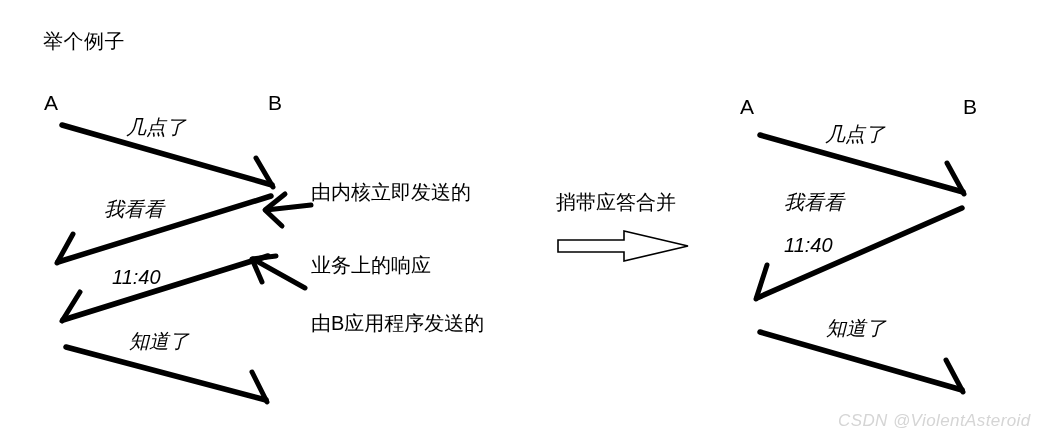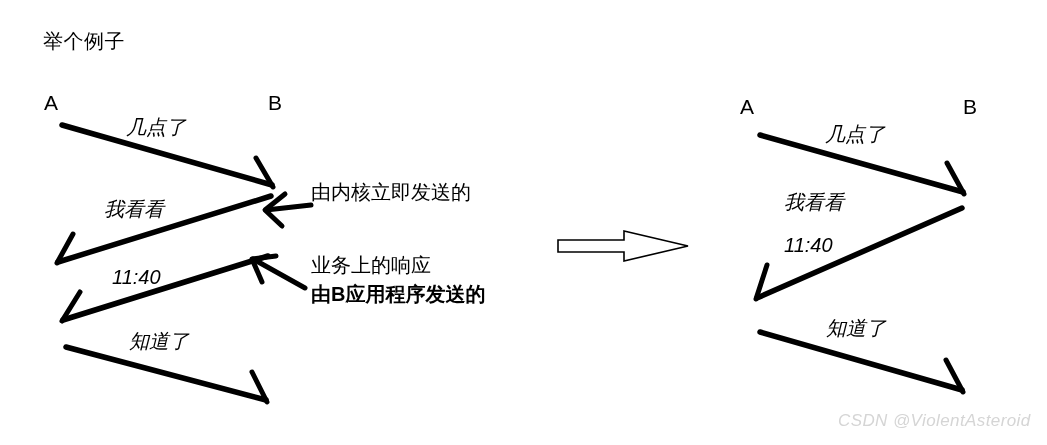--- a/index.html
+++ b/index.html
@@ -121,22 +121,23 @@
   <div class="txt endpoint-label" style="left:44px; top:92px;">A</div>
   <div class="txt endpoint-label" style="left:268px; top:92px;">B</div>
 
   <div class="txt msg-label" style="left:126px; top:117px;">几点了</div>
   <div class="txt msg-label" style="left:104px; top:199px;">我看看</div>
   <div class="txt msg-label" style="left:112px; top:267px;">11:40</div>
   <div class="txt msg-label" style="left:129px; top:331px;">知道了</div>
 
   <div class="txt annot-label" style="left:311px; top:182px;">由内核立即发送的</div>
   <div class="txt annot-label" style="left:311px; top:255px;">业务上的响应</div>
-  <div class="txt annot-label" style="left:311px; top:284px;font-weight:bold;">由B应用程序发送的</div>
+  <div class="txt annot-label" style="left:311px; top:313px;">由B应用程序发送的</div>
 
+  <div class="txt merge-label" style="left:556px; top:192px;">捎带应答合并</div>
 
   <div class="txt endpoint-label" style="left:740px; top:96px;">A</div>
   <div class="txt endpoint-label" style="left:963px; top:96px;">B</div>
 
   <div class="txt msg-label" style="left:825px; top:124px;">几点了</div>
   <div class="txt msg-label" style="left:784px; top:192px;">我看看</div>
   <div class="txt msg-label" style="left:784px; top:235px;">11:40</div>
   <div class="txt msg-label" style="left:826px; top:318px;">知道了</div>
 
   <div class="txt watermark" style="left:838px; top:412px;">CSDN @ViolentAsteroid</div>

